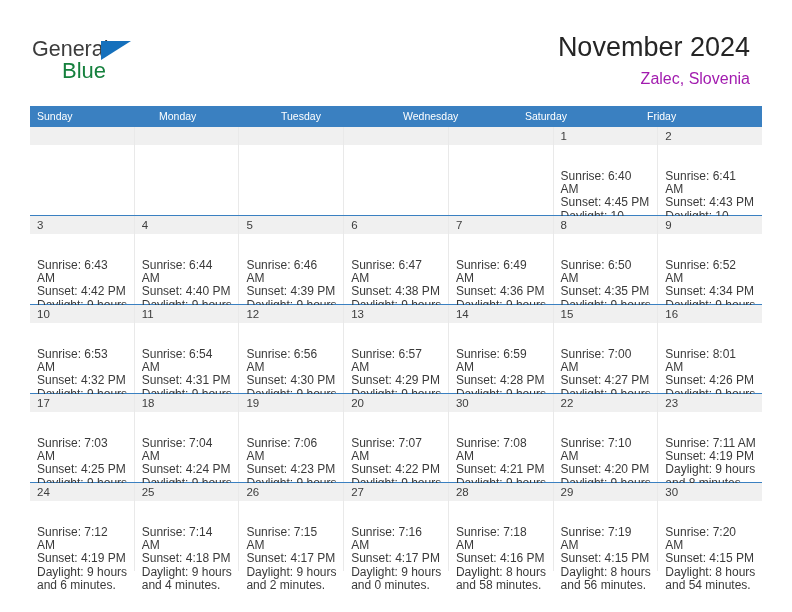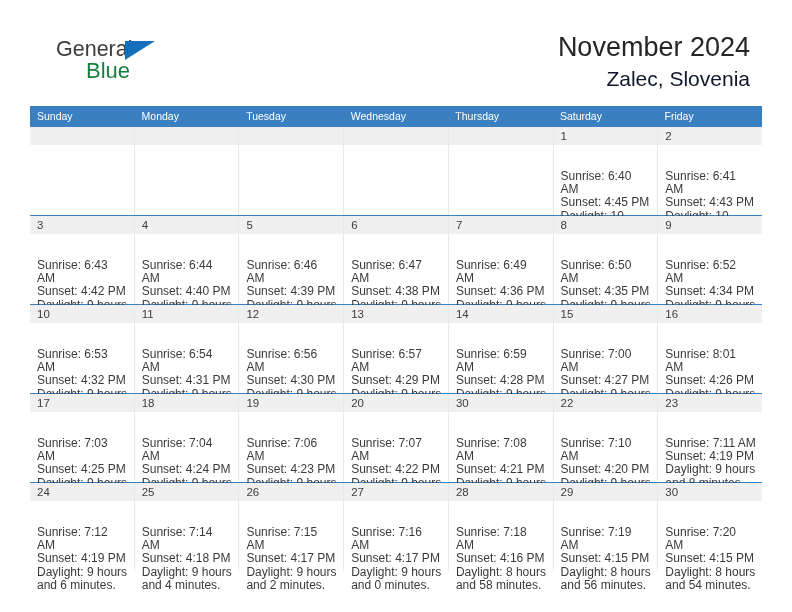--- a/index.html
+++ b/index.html
@@ -17,21 +17,20 @@
     background: #ffffff;
   }
 
   
   .top-bar {
     position: absolute;
     left: 30px;
     top: 30px;
     right: 30px;
     height: 72px;
-    margin-left: 24px;
   }
   .logo {
     position: absolute;
     left: 2px;
     top: 6px;
     width: 140px;
     height: 56px;
   }
   .logo-general {
     position: absolute;
@@ -68,22 +67,22 @@
     text-align: right;
   }
   .cal-title {
     font-size: 27px;
     color: #252525;
     line-height: 34px;
     font-weight: 400;
     white-space: nowrap;
   }
   .cal-sub {
-    font-size: 21px;
-    color: #0f172a;
+    font-size: 16px;
+    color: #a21caf;
     line-height: 22px;
     margin-top: 4px;
     font-weight: 400;
     white-space: nowrap;
   }
 
   
   .calendar {
     position: absolute;
     left: 30px;
@@ -157,21 +156,20 @@
     </div>
 
   </div>
 
   <div class="calendar">
     <div class="dow-row">
       <div class="dow">Sunday</div>
       <div class="dow">Monday</div>
       <div class="dow">Tuesday</div>
       <div class="dow">Wednesday</div>
-      <div class="dow">Thursday</div>
       <div class="dow">Saturday</div>
       <div class="dow">Friday</div>
     </div>
 
     <div class="week">
       <div class="cell empty">
           <div class="daynum"></div>
           <div class="info"></div>
         </div>
       <div class="cell empty">

